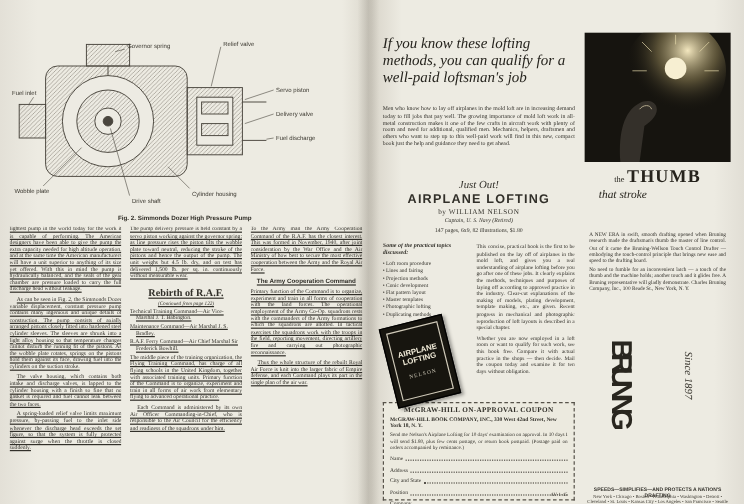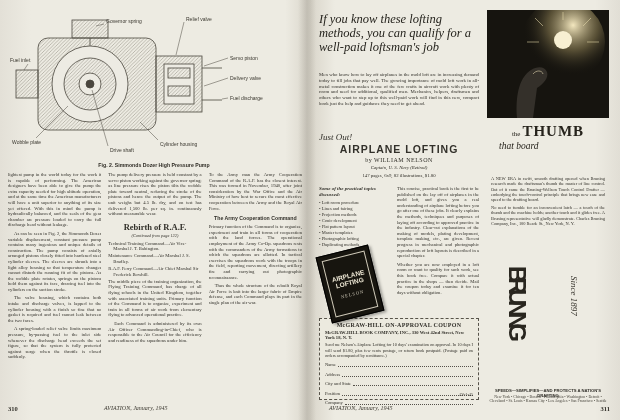--- a/index.html
+++ b/index.html
@@ -2,51 +2,51 @@
 <html><head>
 <meta charset="utf-8">
 <style>
   * { margin:0; padding:0; box-sizing:border-box; }
   html,body { width:620px; height:420px; overflow:hidden; }
   body { background:#b9b5aa; font-family:"Liberation Serif", serif; color:#32302a; }
   .spread { position:relative; width:620px; height:420px;
     background:linear-gradient(90deg,#e3e0d7 0%,#edebe2 5%,#edebe2 46%,#d9d5ca 50%,#edebe2 54%,#edebe2 96%,#e1ded5 100%); }
   .gutter { position:absolute; left:298px; top:0; width:18px; height:420px; z-index:6; pointer-events:none;
     background:linear-gradient(90deg, rgba(0,0,0,0) 0%, rgba(40,35,25,0.14) 50%, rgba(0,0,0,0) 100%); }
-  .page { position:absolute; top:0; height:330px; }
+  .page { position:absolute; top:17px; height:330px; }
   .page.left  { left:0;   width:305px; }
   .page.right { left:305px; width:315px; }
 
   
   .figure { position:absolute; left:8px; top:10px; width:292px; height:158px; }
   .figure svg { width:292px; height:146px; display:block; }
   .fig-caption { position:absolute; bottom:0; left:0; width:100%; text-align:center;
     font-family:"Liberation Sans", sans-serif; font-weight:bold; font-size:5.2px; color:#2e2b24; }
-  .columns { position:absolute; left:8px; top:172px; width:294px; height:226px; display:flex; gap:7px; overflow:hidden; }
+  .columns { position:absolute; left:8px; top:172px; width:294px; height:226px; display:flex; gap:7px; overflow:hidden;text-decoration:underline; }
   .col { flex:1; overflow:hidden; }
   .col p { font-size:4.7px; line-height:5.6px; text-align:justify; margin-bottom:3px; }
   .col p + p { text-indent:6px; }
   .article-head { font-size:8.5px; font-weight:bold; text-align:center; margin:5px 0 1px; }
   .article-cont { font-size:4.3px; font-style:italic; text-align:center; margin-bottom:3px; }
   .name-line { font-size:4.7px; line-height:5.6px; margin-bottom:1.5px; padding-left:5px; text-indent:-5px; }
   .subhead { font-family:"Liberation Sans", sans-serif; font-weight:bold; font-size:5.2px; text-align:center; margin:4px 0 3px; }
 
   .footer { position:absolute; top:405px; left:0; width:100%; height:12px; }
   .pageno { position:absolute; font-weight:bold; font-size:6.5px; }
   .mag { position:absolute; font-style:italic; font-size:6px; color:#3a372f; }
   .page.left  .pageno { left:8px; }
   .page.left  .mag { left:104px; }
   .page.right .mag { left:24px; }
   .page.right .pageno { right:10px; }
 
   
   .headline { position:absolute; left:14px; top:12px; width:160px;
     font-style:italic; font-size:12.5px; line-height:14px; font-weight:normal; color:#26241e; }
   .intro { position:absolute; left:14px; top:72px; width:160px; font-size:4.8px; line-height:5.8px; text-align:justify; }
-  .just-out { position:absolute; left:14px; top:132px; width:160px; text-align:left; font-style:italic; font-size:9px; }
+  .just-out { position:absolute; left:14px; top:132px; width:160px; text-align:center; font-style:italic; font-size:9px; }
   .book-title { position:absolute; left:14px; top:143px; width:160px; text-align:center;
     font-family:"Liberation Sans", sans-serif; font-weight:bold; font-size:10.5px; letter-spacing:1px; }
   .byline { position:absolute; left:14px; top:157px; width:160px; text-align:center; font-size:6px; letter-spacing:0.5px; }
   .author-title { position:absolute; left:14px; top:165px; width:160px; text-align:center; font-style:italic; font-size:4.8px; }
   .specs { position:absolute; left:14px; top:173px; width:160px; text-align:center; font-size:4.8px; }
   .ad-cols { position:absolute; left:14px; top:186px; width:160px; height:128px; display:flex; gap:6px; overflow:hidden; }
   .topics-col { width:72px; }
   .topics-head { font-weight:bold; font-style:italic; font-size:5px; line-height:6px; margin-bottom:2px; }
   .topic { font-size:4.5px; line-height:6px; }
   .topic::before { content:"• "; }
@@ -264,21 +264,21 @@
           </g>
           <circle cx="76" cy="30" r="9" fill="#f7efd2"></circle>
           <path d="M30,108 C28,82 34,66 44,60 C50,56 58,56 60,62 C62,68 56,74 50,78 L46,108 Z" fill="#34302a"></path>
           <path d="M46,64 C49,60 55,60 56,64" stroke="#b8ad8f" stroke-width="0.8" fill="none"></path>
         </svg>
       </div>
       <div class="tagline">
         <div>
           <span class="tl-the">the</span><span class="tl-thumb">THUMB</span>
         </div>
-        <div class="tl-2">that board</div>
+        <div class="tl-2">that stroke</div>
       </div>
       <div class="bruning-body">
         <p>A NEW ERA in swift, smooth drafting opened when Bruning research made the draftsman's thumb the master of line control. Out of it came the Bruning-Wellson Touch Control Drafter — embodying the touch-control principle that brings new ease and speed to the drafting board.</p>
         <p>No need to fumble for an inconvenient latch — a touch of the thumb and the machine holds; another touch and it glides free. A Bruning representative will gladly demonstrate. Charles Bruning Company, Inc., 100 Reade St., New York, N. Y.</p>
       </div>
       <div class="brand">BRUNING</div>
       <div class="since">Since 1897</div>
       <div class="slogan">SPEEDS—SIMPLIFIES—AND PROTECTS A NATION'S DRAFTING</div>
       <div class="cities">New York • Chicago • Boston • Philadelphia • Washington • Detroit • Cleveland • St. Louis • Kansas City • Los Angeles • San Francisco • Seattle</div>
     </div>

